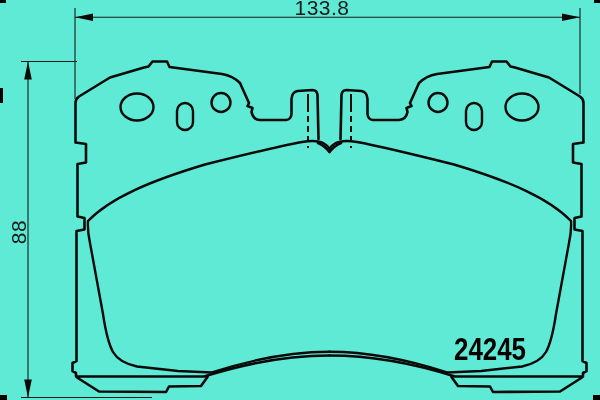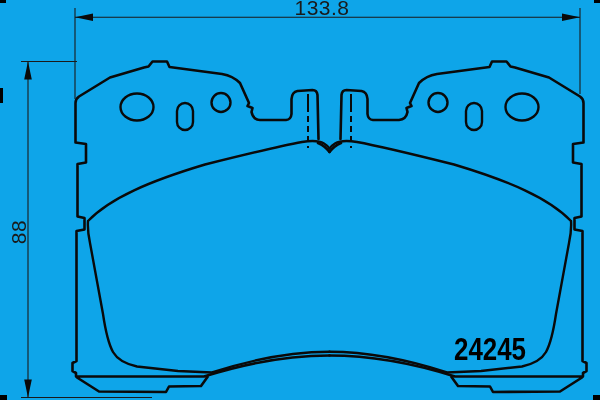--- a/index.html
+++ b/index.html
@@ -1,16 +1,16 @@
 <!DOCTYPE html>
 <html><head>
 <meta charset="utf-8">
 <style>
   html,body{margin:0;padding:0;background:#ffffff;}
-  .stage{position:relative;width:600px;height:400px;background:#0ea5e9;overflow:hidden;
+  .stage{position:relative;width:600px;height:400px;background:#5eead4;overflow:hidden;
          font-family:"Liberation Sans", sans-serif;}
   svg{position:absolute;left:0;top:0;display:block;}
   .outline{fill:none;stroke:#0a0a0a;stroke-width:2.6;stroke-linejoin:round;stroke-linecap:round;}
   .hole{fill:none;stroke:#0a0a0a;stroke-width:2.4;}
   .friction{fill:none;stroke:#0a0a0a;stroke-width:2.4;stroke-linecap:round;}
   .hidden-edge{fill:none;stroke:#0a0a0a;stroke-width:2;stroke-dasharray:6 4;}
   .solid-edge{fill:none;stroke:#0a0a0a;stroke-width:2;}
   .dim{stroke:#1a1a1a;stroke-width:1.1;fill:none;}
   .dim-arrow{fill:#0a0a0a;stroke:none;}
   .dim-text{fill:#1a1a1a;font-size:21px;letter-spacing:0.5px;}

